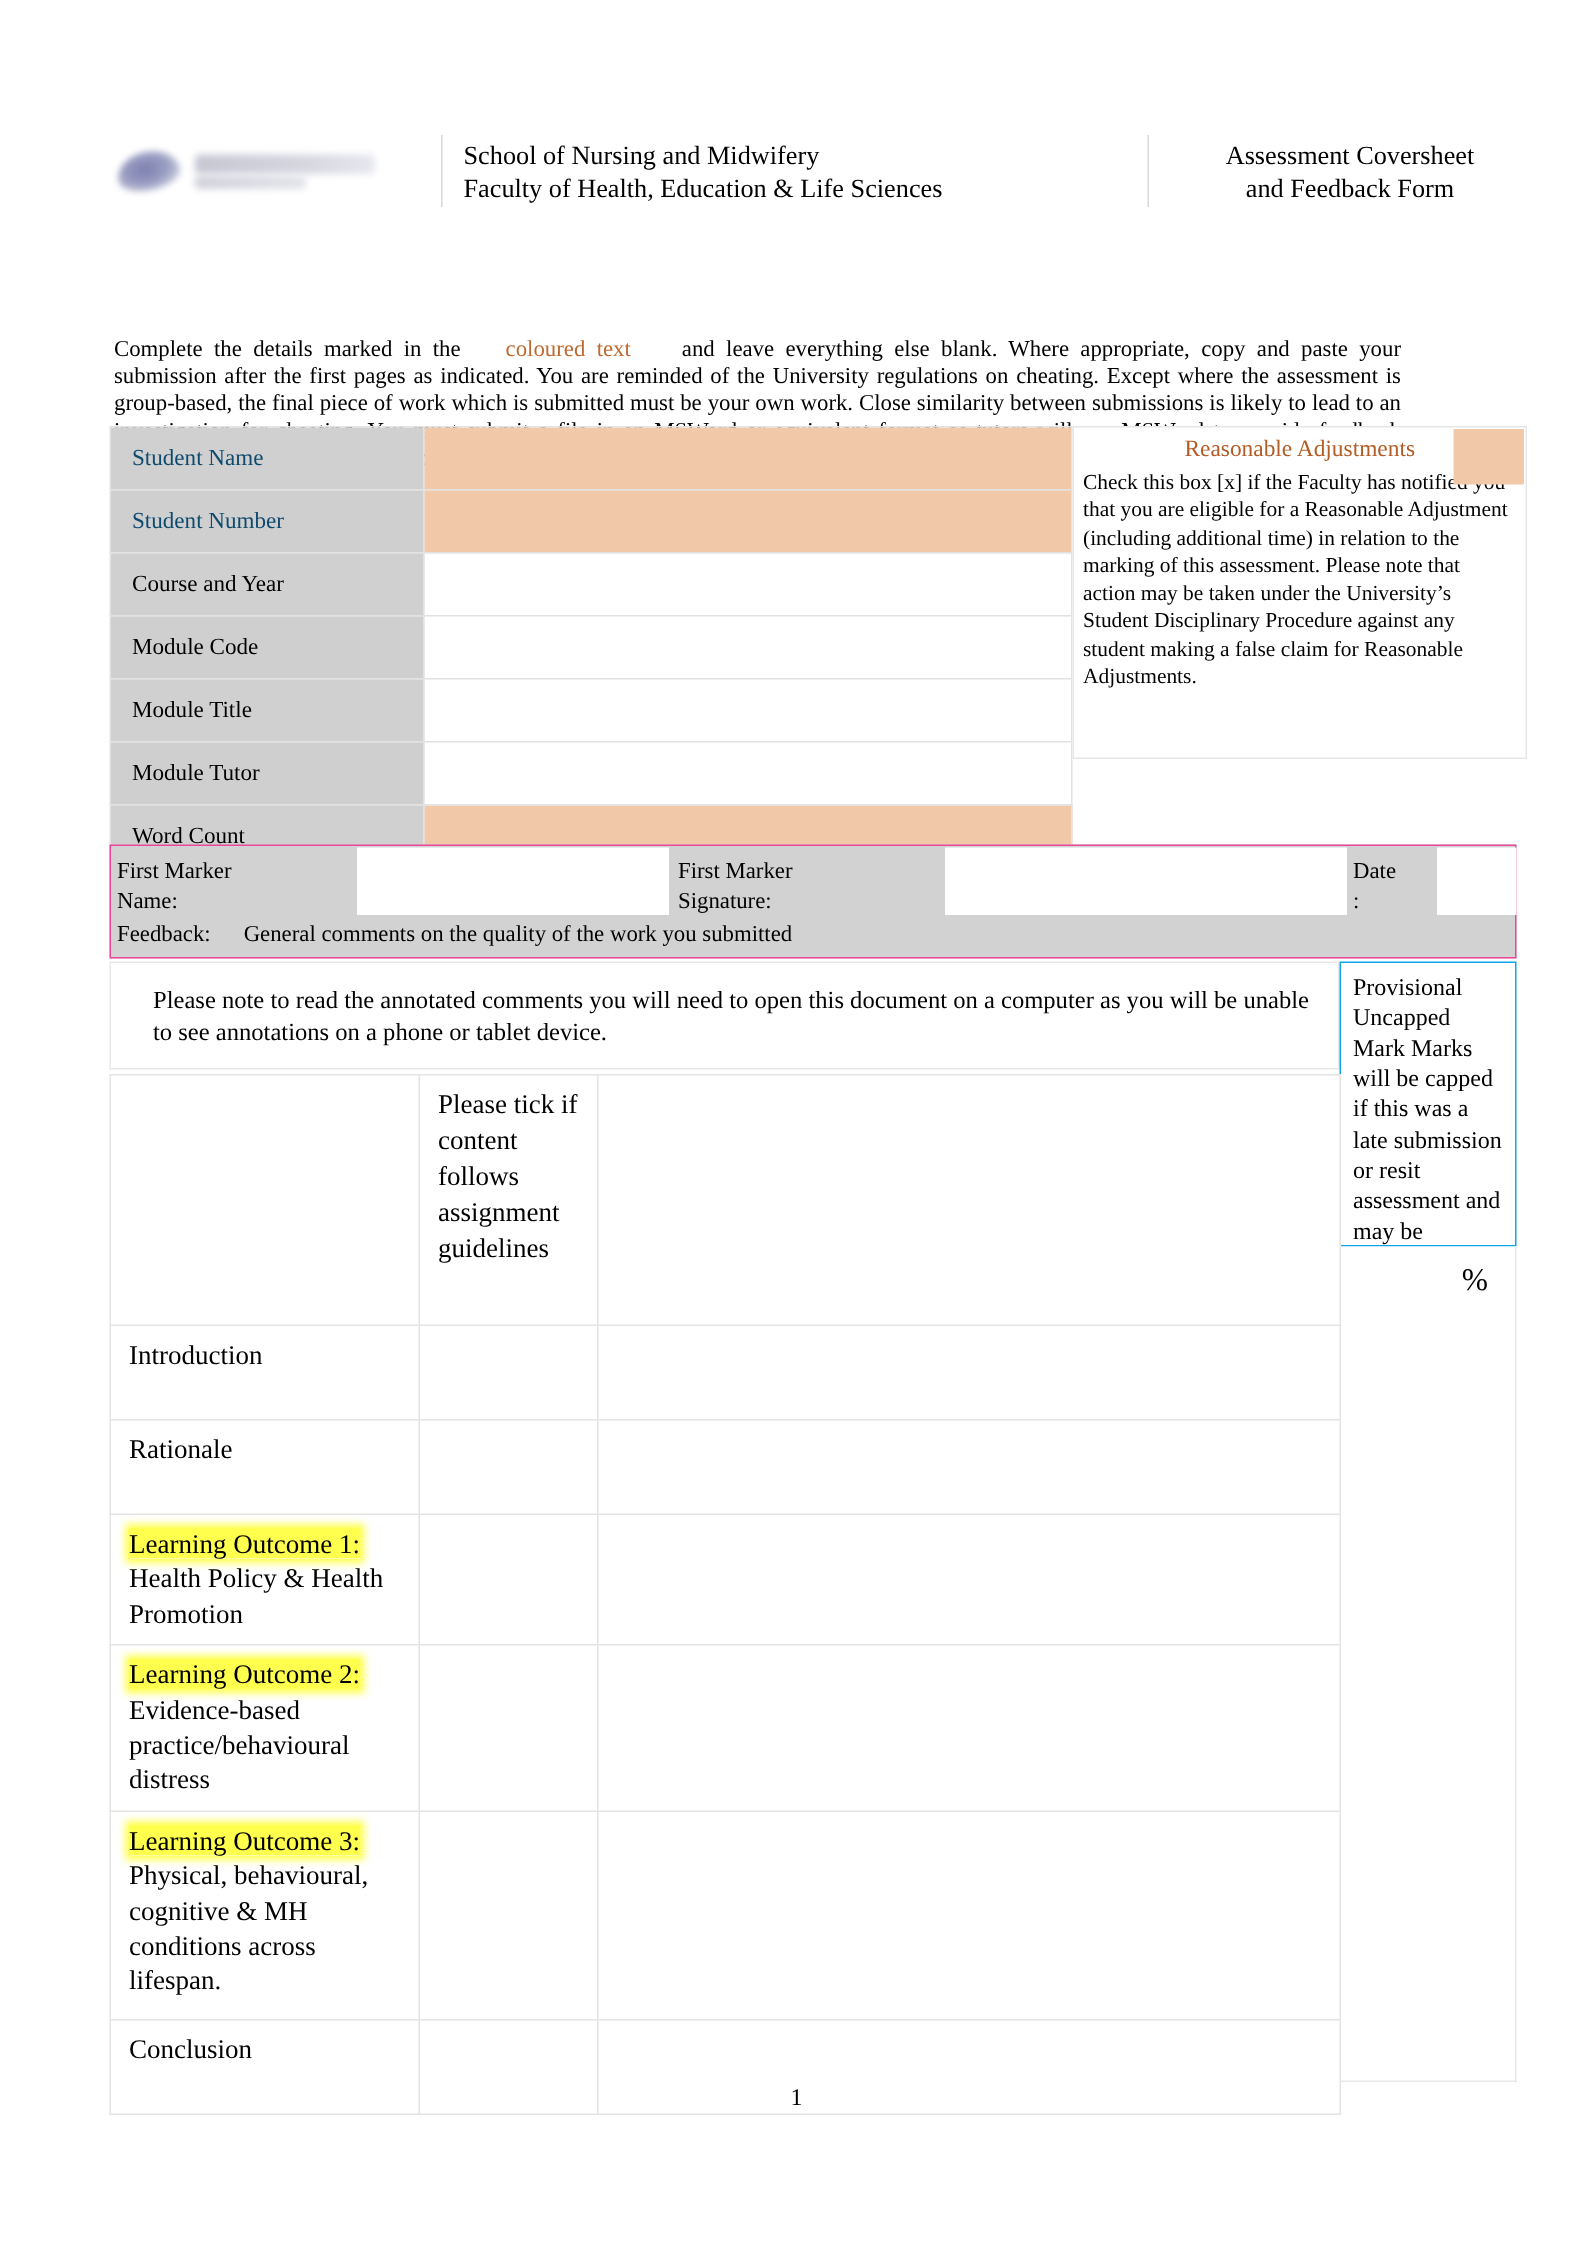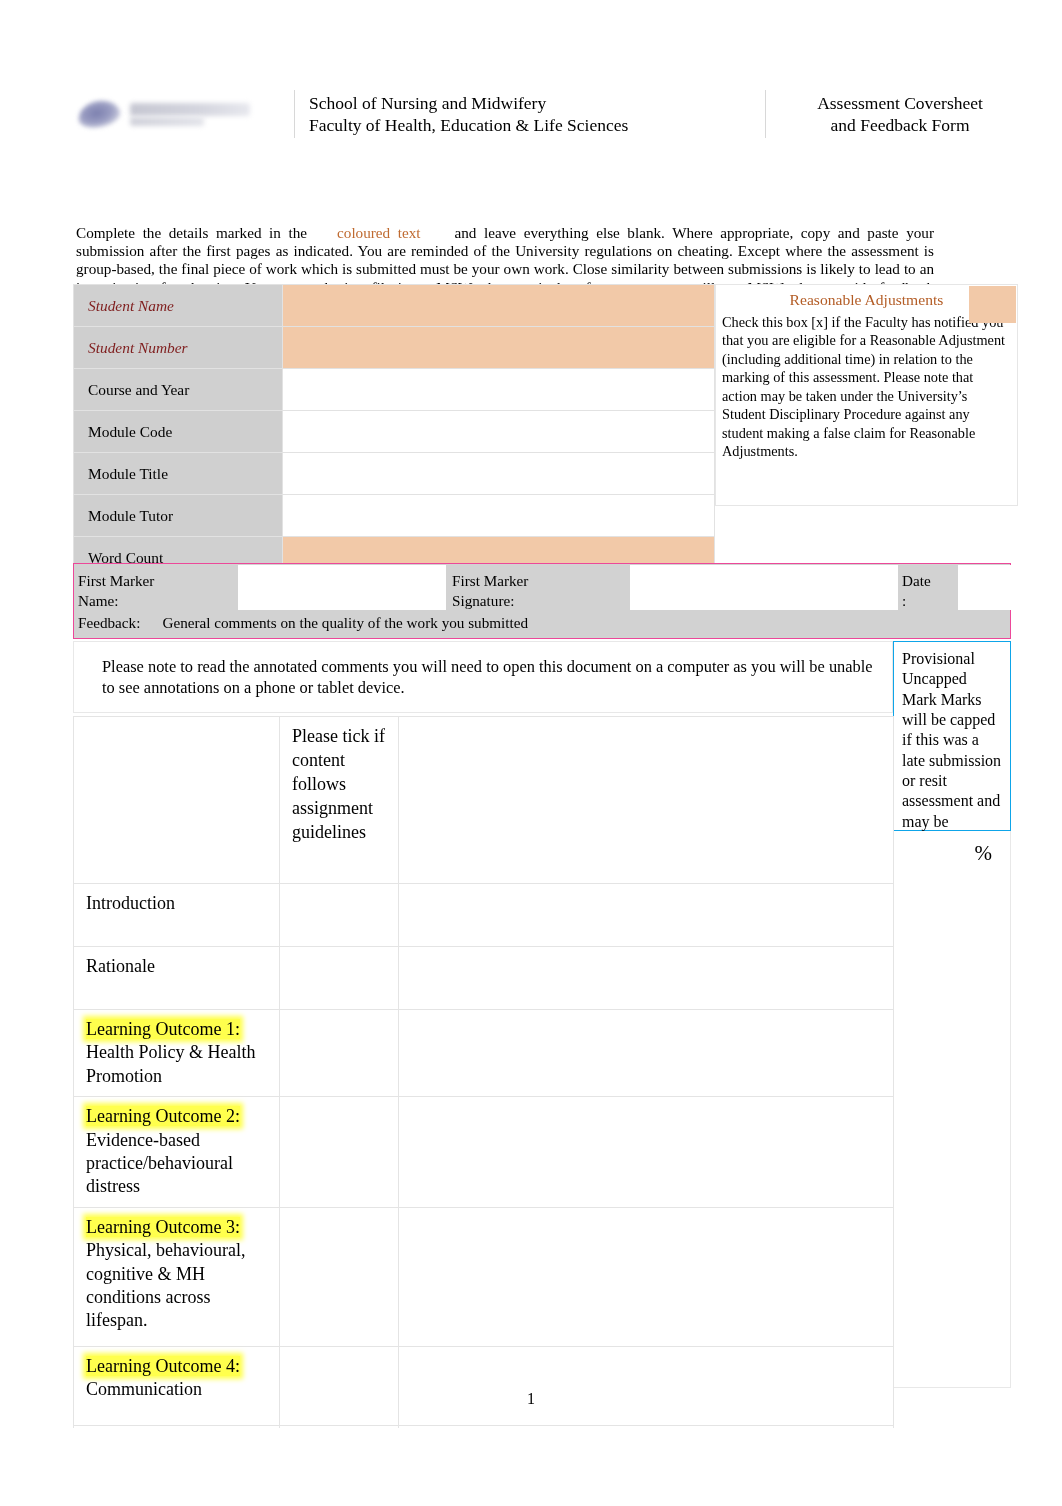--- a/index.html
+++ b/index.html
@@ -119,21 +119,21 @@
     vertical-align: middle;
     font-size: 15.4px;
   }
   .st-label {
     width: 194px;
     background: #d0d0d0;
   }
   .st-label.alt { background: #cfcfcf; }
   .st-value { background: #ffffff; }
   .st-value.peach { background: #f2c9a8; }
-  .st-label-coloured { color: #7f1d1d; font-style: italic; }
+  .st-label-coloured { color: #0c4a6e; }
 
   
   .ra-box {
     position: absolute;
     left: 715px;
     top: 284px;
     width: 303px;
     height: 222px;
     background: #ffffff;
     border: 1px solid #e6e6e6;
@@ -448,28 +448,20 @@
 
     <tr>
       <td style="height:122px;">
         <span class="crit-label hl">Learning Outcome 3:</span><br>
         <span class="crit-label">Physical, behavioural, cognitive &amp; MH conditions across lifespan.</span>
       </td>
       <td></td>
       <td></td>
     </tr>
 
-    <tr>
-      <td style="height:62px;">
-        <span class="crit-label hl">Learning Outcome 4:</span><br>
-        <span class="crit-label">Communication</span>
-      </td>
-      <td></td>
-      <td></td>
-    </tr>
 
     <tr>
       <td style="height:46px;"><span class="crit-label">Conclusion</span></td>
       <td></td>
       <td></td>
     </tr>
   </tbody>
 </table>
 
 <div class="page-number">1</div>

